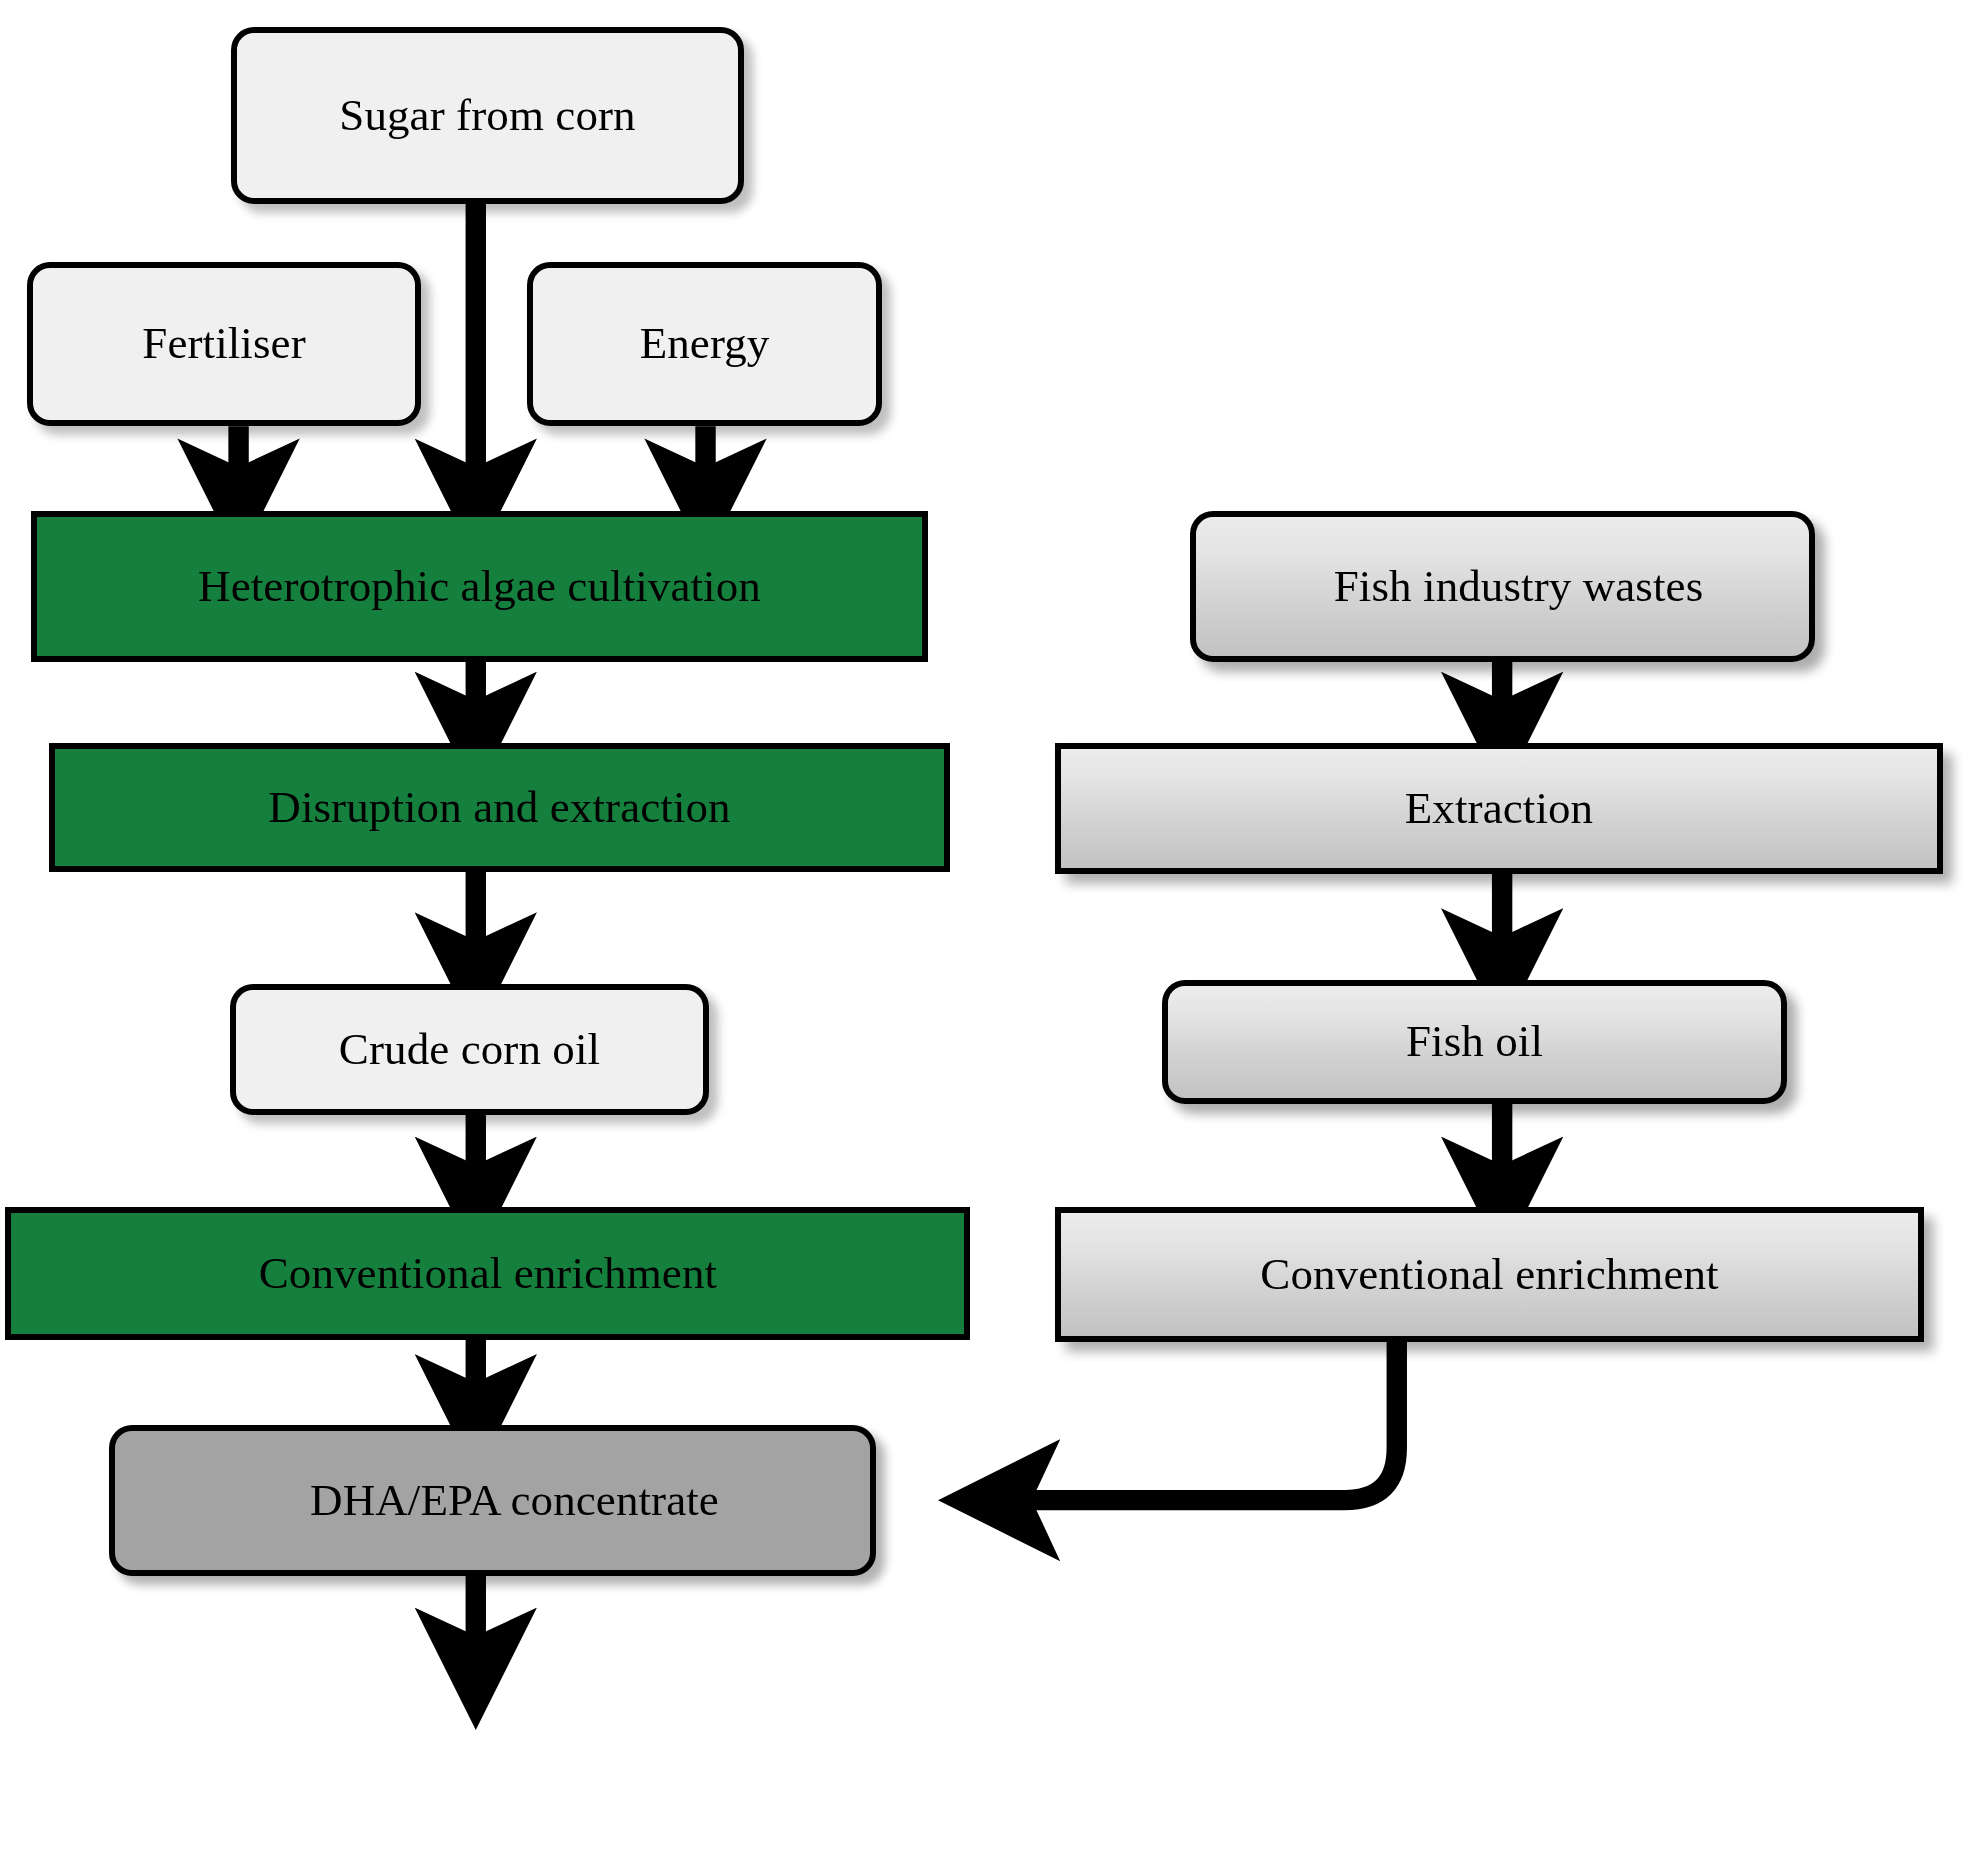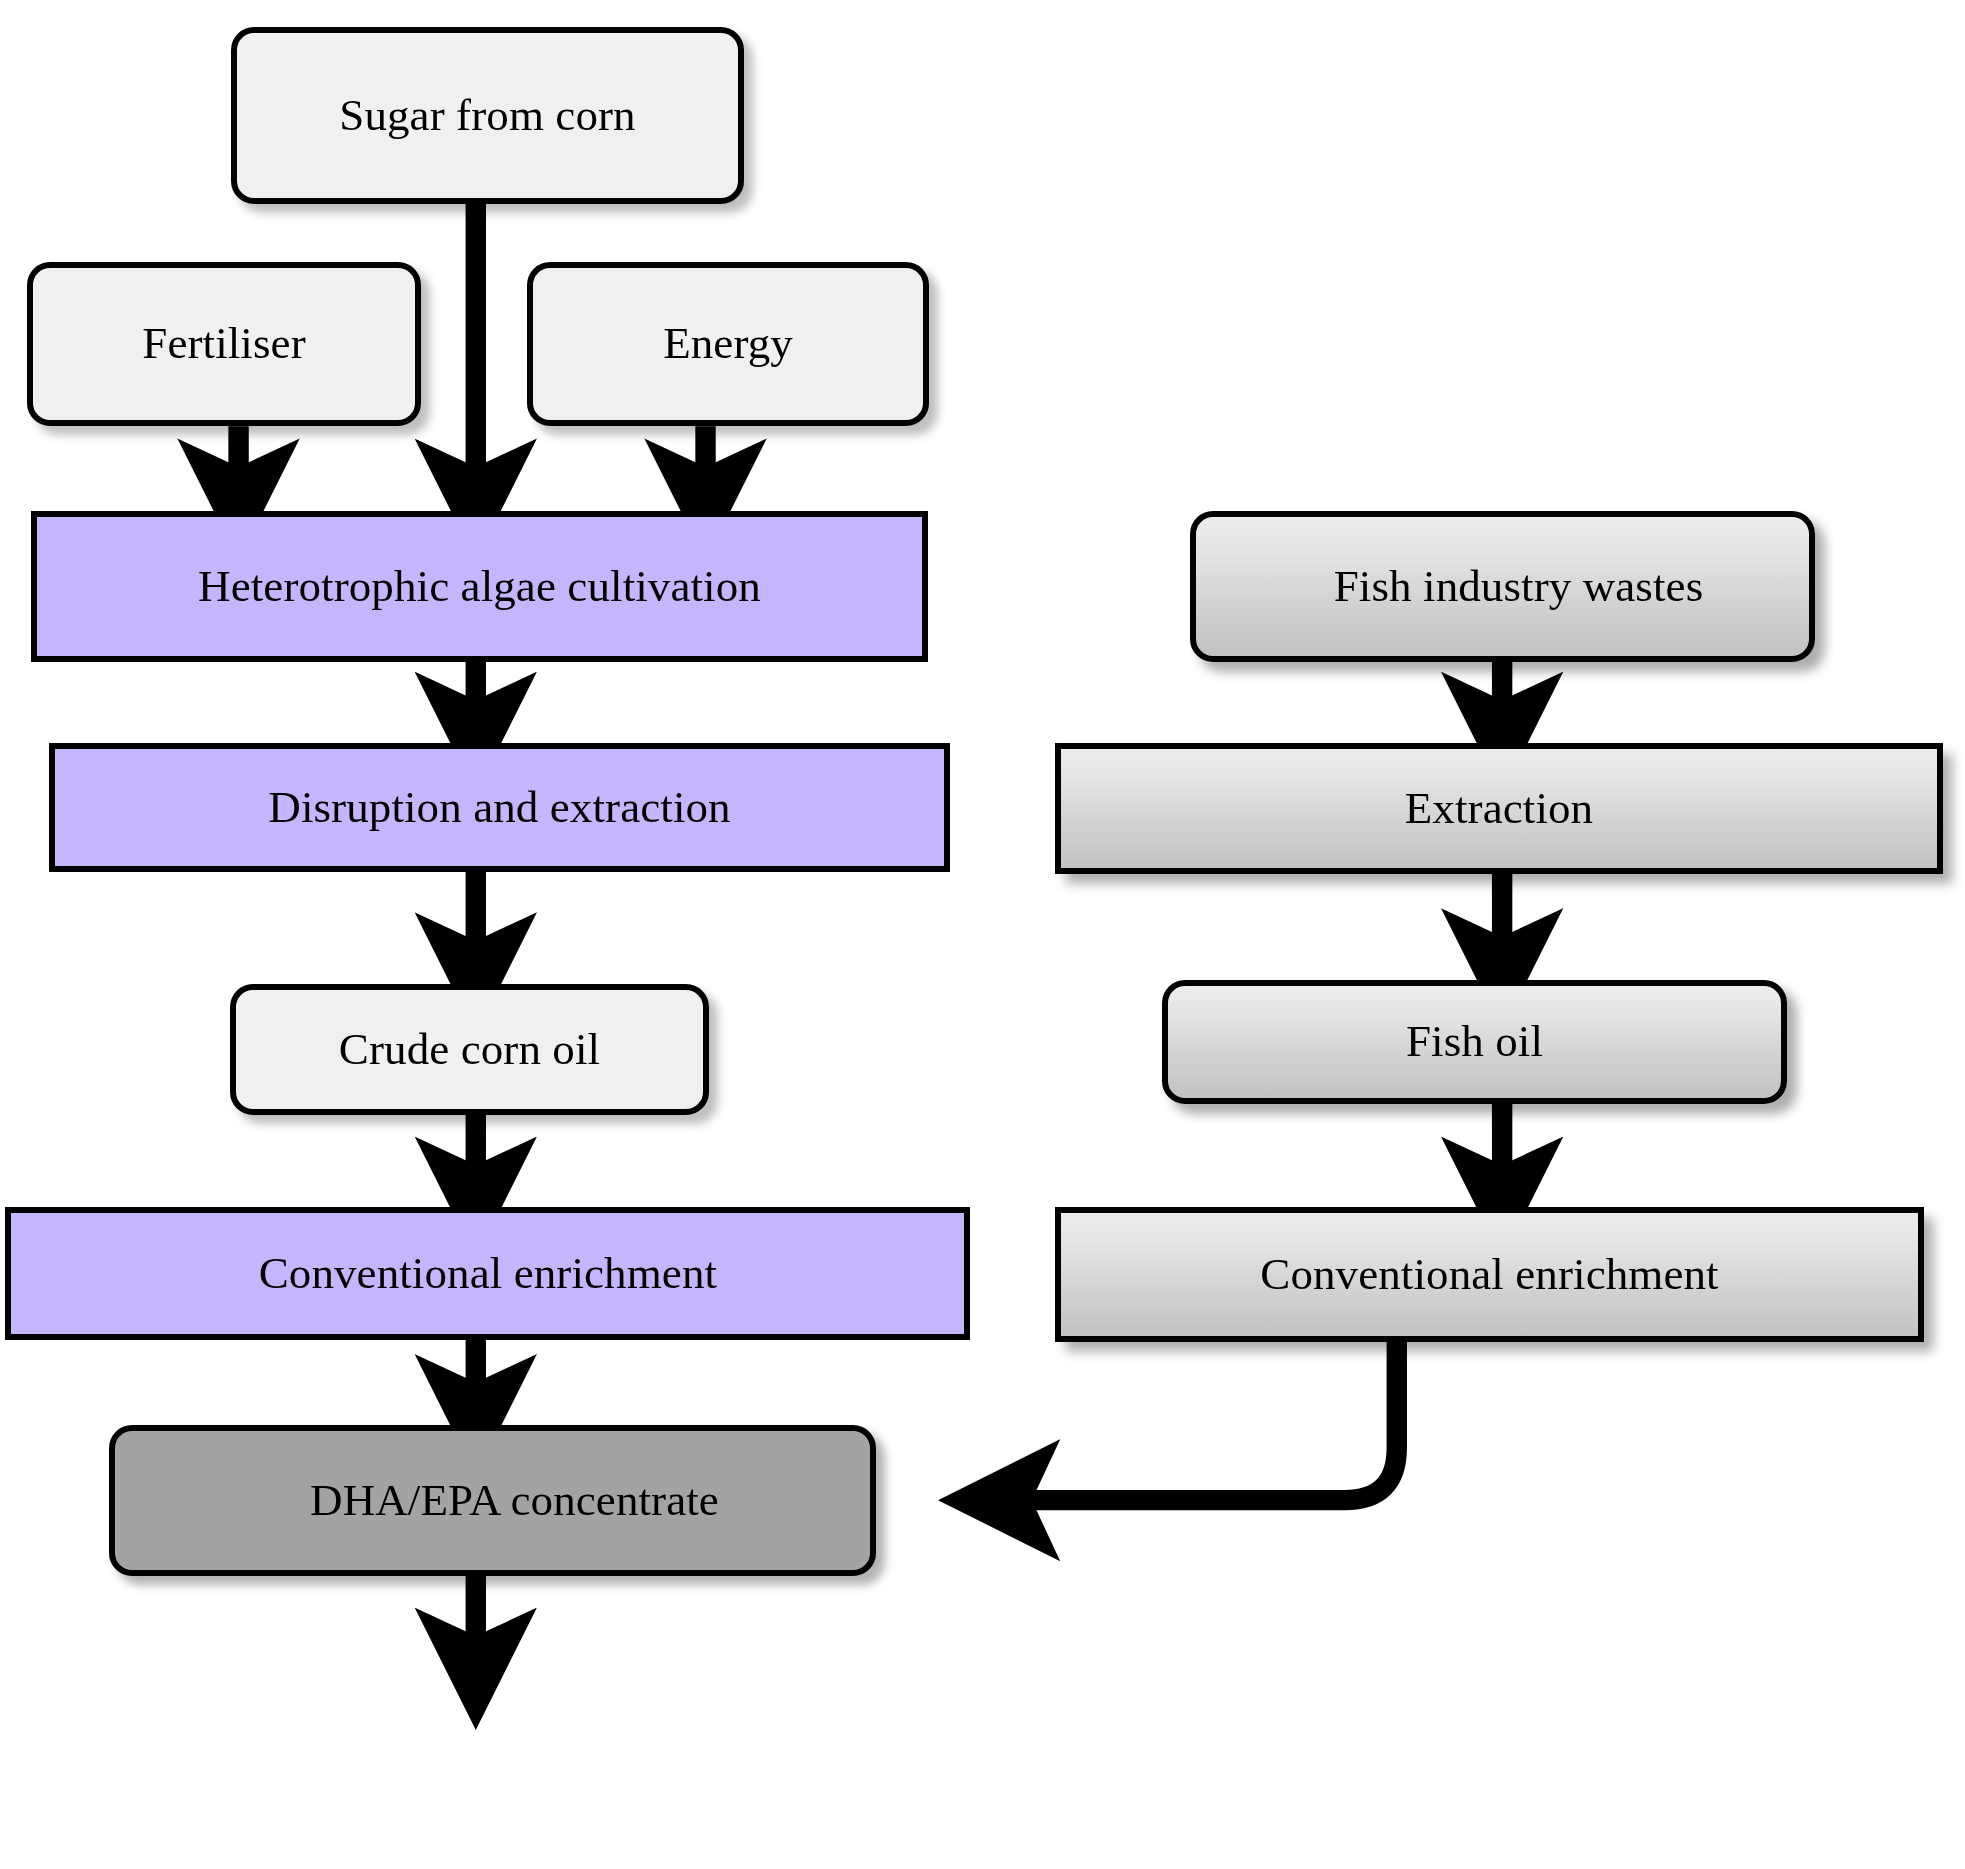--- a/index.html
+++ b/index.html
@@ -30,21 +30,21 @@
   }
   
   .round-light {
     background: #f0f0f0;
     border: 6.1px solid #000000;
     border-radius: 23px;
     box-shadow: 8.2px 8.2px 9.5px rgba(0,0,0,0.25);
   }
   
   .square-light {
-    background: #c4b5fd;
+    background: #15803d;
     border: 6.1px solid #000000;
     border-radius: 0;
   }
   
   .round-dark {
     background: #a3a3a3;
     border: 6.1px solid #000000;
     border-radius: 23px;
     box-shadow: 8.2px 8.2px 9.5px rgba(0,0,0,0.30);
   }
@@ -116,21 +116,21 @@
   </svg>
 
   <div class="node round-light" style="left:231px; top:27px; width:513px; height:177px;">
     <span class="label">Sugar from corn</span>
   </div>
 
   <div class="node round-light" style="left:27px; top:262px; width:394px; height:164px;">
     <span class="label">Fertiliser</span>
   </div>
 
-  <div class="node round-light" style="left:527px; top:262px; width:402px; height:164px;">
+  <div class="node round-light" style="left:527px; top:262px; width:355px; height:164px;">
     <span class="label">Energy</span>
   </div>
 
   <div class="node square-light" style="left:31px; top:511px; width:897px; height:151px;">
     <span class="label">Heterotrophic algae cultivation</span>
   </div>
 
   <div class="node square-light" style="left:49px; top:743px; width:901px; height:129px;">
     <span class="label">Disruption and extraction</span>
   </div>

